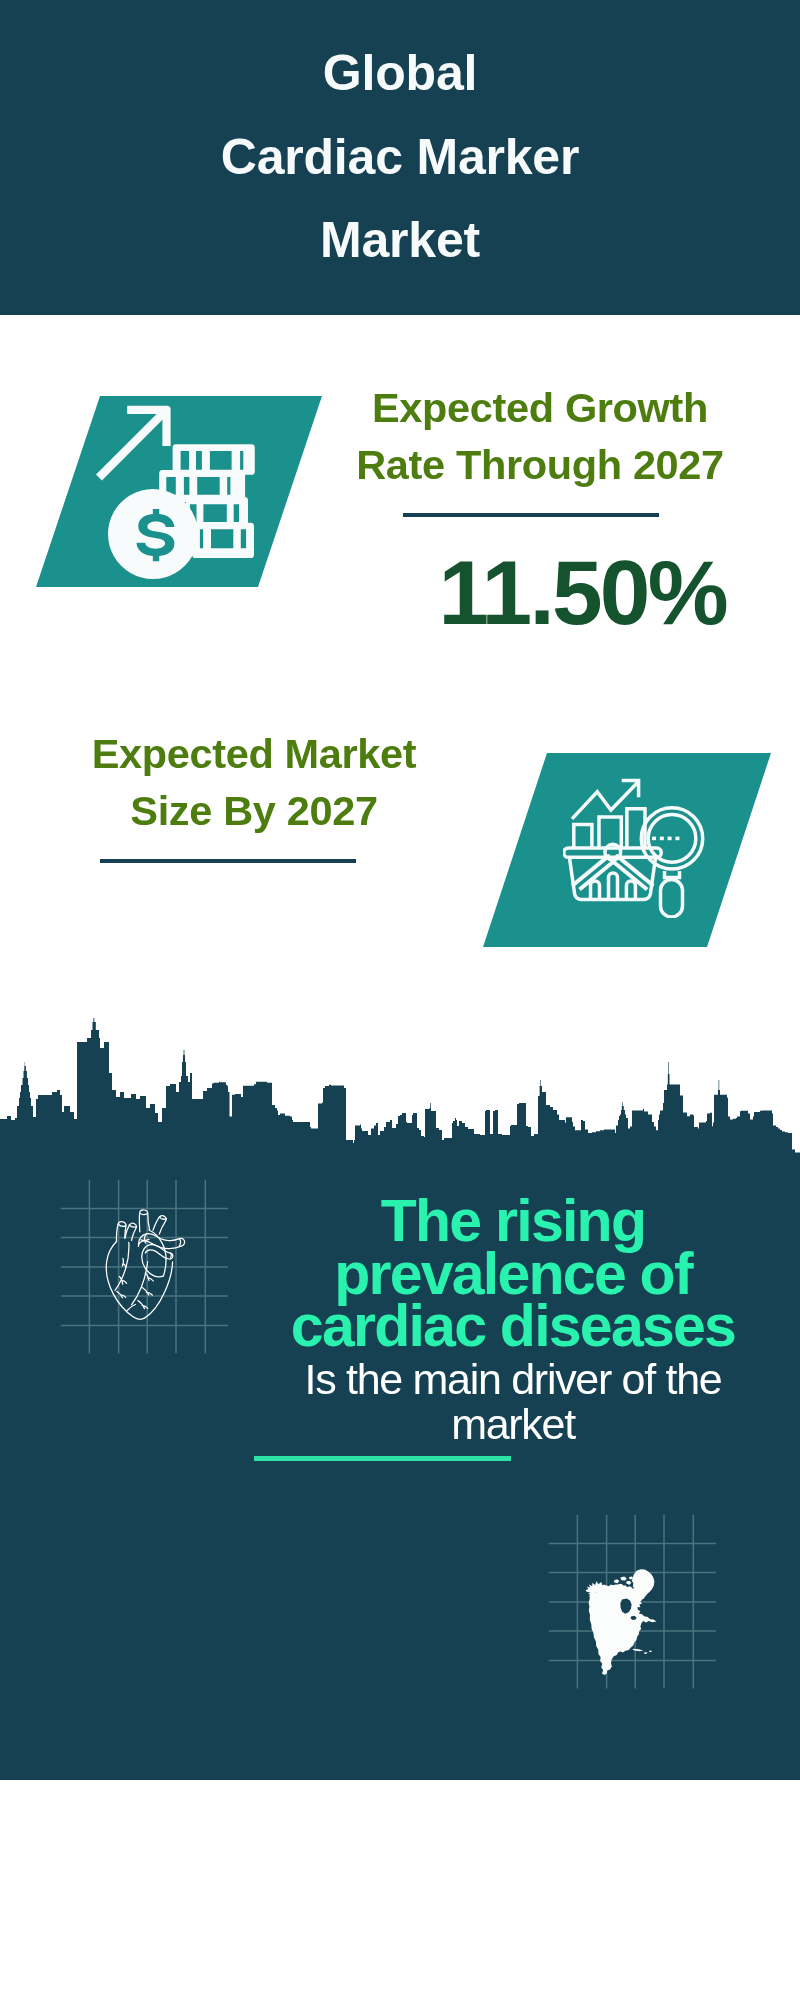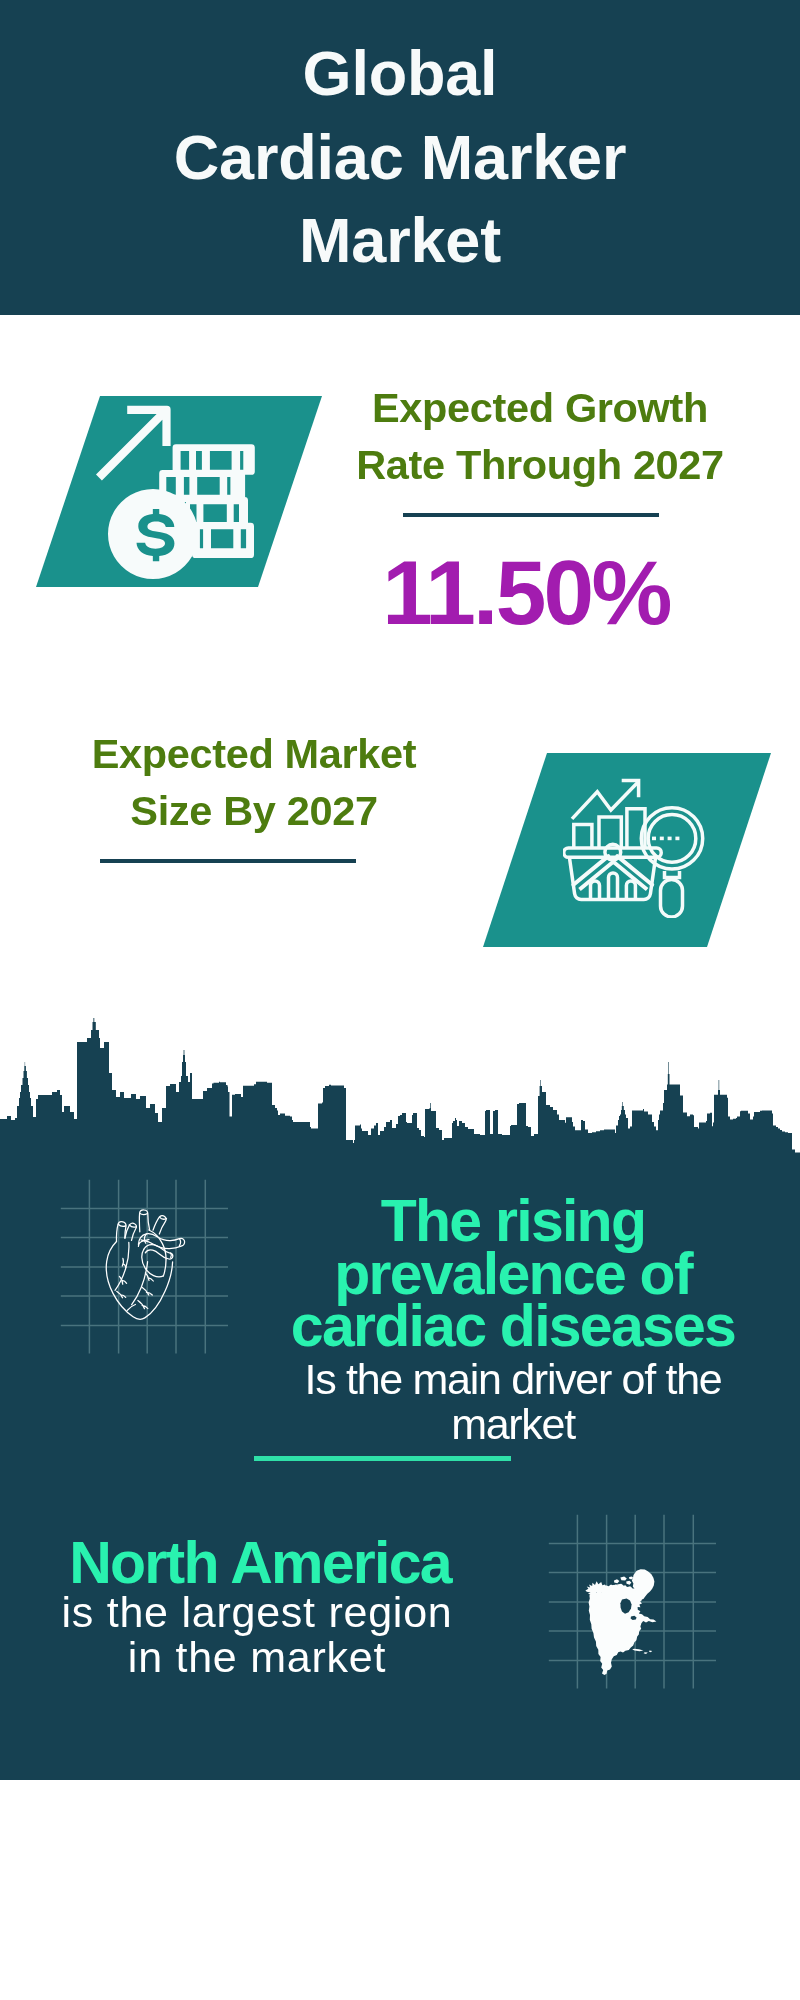--- a/index.html
+++ b/index.html
@@ -2,37 +2,37 @@
 <html><head>
 <meta charset="utf-8">
 <style>
   html,body{margin:0;padding:0;}
   body{width:800px;height:2000px;background:#ffffff;font-family:"Liberation Sans",sans-serif;overflow:hidden;}
   .page{position:relative;width:800px;height:2000px;background:#fff;}
 
   
   .header{position:absolute;left:0;top:0;width:800px;height:315px;background:#164152;}
   .header .title{position:absolute;left:0;top:32px;width:800px;text-align:center;color:#f7fafa;
-    font-size:63px;line-height:83.5px;font-weight:bold;letter-spacing:-0.2px;}
+    font-size:50px;line-height:83.5px;font-weight:bold;letter-spacing:-0.2px;}
 
   
   .para{position:absolute;background:#1a918c;}
   .p1{left:36px;top:396px;width:286px;height:191px;
       -webkit-clip-path:polygon(64px 0,286px 0,222px 191px,0 191px);
       clip-path:polygon(64px 0,286px 0,222px 191px,0 191px);}
   .p2{left:483px;top:753px;width:288px;height:194px;
       -webkit-clip-path:polygon(64px 0,288px 0,224px 194px,0 194px);
       clip-path:polygon(64px 0,288px 0,224px 194px,0 194px);}
   .stat-label{position:absolute;color:#4d7c0f;font-weight:bold;font-size:41.5px;line-height:57px;text-align:center;letter-spacing:-0.35px;}
   .l1{left:340px;top:379px;width:400px;}
   .l2{left:54px;top:725px;width:400px;}
   .rule{position:absolute;height:4px;background:#164152;}
   .r1{left:403px;top:513px;width:256px;}
   .r2{left:100px;top:859px;width:256px;}
-  .stat-value{position:absolute;color:#a21caf;font-weight:bold;text-align:center;}
+  .stat-value{position:absolute;color:#14532d;font-weight:bold;text-align:right;}
   .v1{left:326px;top:547px;width:400px;font-size:91px;line-height:92px;letter-spacing:-2.7px;}
   .v2{left:52px;top:880px;width:400px;font-size:73px;line-height:74px;letter-spacing:-1.5px;}
   .icon-money{position:absolute;left:95px;top:400px;width:170px;height:190px;}
   .icon-market{position:absolute;left:563px;top:778px;width:142px;height:140px;}
 
   
   .skyline{position:absolute;left:0;top:1015px;width:800px;height:145px;display:block;}
   .darkband{position:absolute;left:0;top:1155px;width:800px;height:625px;background:#164152;}
 
   .msg{position:absolute;text-align:center;}
@@ -180,24 +180,20 @@
       <path d="M34.9 95.4 c3 2 5.4 5 6.6 8.3 M39.1 100.3 c2.3 0.2 4.3 1.3 5.7 3.2"></path>
       <path d="M32.4 99.5 c-3.2 1.1 -6 3.2 -8.1 5.9"></path>
     </g>
   </svg>
   <div class="msg m1">
     <div class="hl">The rising prevalence of<br>cardiac diseases</div>
     <div class="sub">Is the main driver of the<br>market</div>
   </div>
   <div class="greenrule"></div>
 
-  <div class="msg m2">
-    <div class="hl">North America</div>
-    <div class="sub">is the largest region<br>in the market</div>
-  </div>
   <svg class="grid g2" viewBox="0 0 180 200">
     <g stroke="#49737e" stroke-width="1.5" fill="none">
       <path d="M29.4 19.8 V193.5 M58.6 19.8 V193.5 M87.2 19.8 V193.5 M116 19.8 V193.5 M145.3 19.8 V193.5"></path>
       <path d="M0.8 48.4 H168 M0.8 77.6 H168 M0.8 106.9 H168 M0.8 136.1 H168 M0.8 165.4 H168"></path>
     </g>
   </svg>
   <svg class="namap" viewBox="0 0 83 109">
     <g fill="#fbfdfd">
       <path d="M0.4 24.6 L3.4 22.8 L1.8 20.6 L5.2 21.4 L4.0 18.4 L7.2 20.0 L7.4 16.8 L10.0 19.0 L11.6 15.2 L13.4 18.2 L16.2 16.0 L17.4 19.2 L20.0 18.6 L21.2 21.4 L23.4 22.4 L23.8 25.2 L21.6 27.0 L18.6 27.2 L16.0 26.4 L13.4 27.4 L11.0 26.4 L12.2 28.8 L9.0 27.8 L6.2 29.2 L3.0 27.6 L5.6 26.6 L1.8 25.8 Z"></path>
       <path d="M18.5 20.5 L21.0 19.2 L23.6 20.2 L26.0 18.6 L28.4 19.8 L31.0 18.2 L33.0 19.6 L35.6 18.4 L37.4 20.0 L40.4 19.2 L42.0 21.0 L45.0 20.6 L46.8 22.6 L49.6 22.6 L51.2 24.8 L53.8 25.4 L54.4 28.2 L56.6 29.8 L55.4 32.2 L57.4 33.8 L55.2 35.4 L57.0 37.6 L54.4 38.4 L55.4 41.2 L52.6 41.0 L52.8 43.8 L55.4 45.2 L53.8 47.4 L57.0 48.2 L59.2 50.2 L62.6 51.0 L65.2 53.2 L68.6 53.6 L71.4 55.6 L67.4 56.2 L63.8 55.0 L61.0 56.6 L58.2 55.0 L56.4 57.2 L55.4 60.4 L56.2 62.8 L54.2 65.2 L53.8 68.4 L52.2 70.6 L51.4 74.2 L49.4 76.2 L48.2 79.6 L45.8 81.4 L43.8 84.0 L40.4 84.8 L38.0 86.6 L35.6 85.6 L33.2 86.2 L31.8 89.0 L28.8 90.2 L26.8 93.2 L26.0 96.8 L26.8 100.6 L25.0 103.6 L22.2 104.6 L21.6 107.8 L19.4 109.0 L17.0 107.6 L18.2 104.0 L16.2 101.6 L17.2 97.8 L15.2 95.0 L15.6 91.0 L13.4 88.0 L13.3 83.8 L11.2 80.0 L10.9 75.6 L9.0 71.4 L8.4 67.0 L6.6 62.8 L6.3 58.2 L4.8 53.8 L5.0 49.0 L3.8 44.8 L4.4 40.4 L3.6 36.4 L4.8 32.6 L4.4 29.6 L6.4 27.2 L9.2 26.4 L12.0 27.0 L14.4 25.8 L16.6 26.2 L17.6 23.6 Z"></path>

